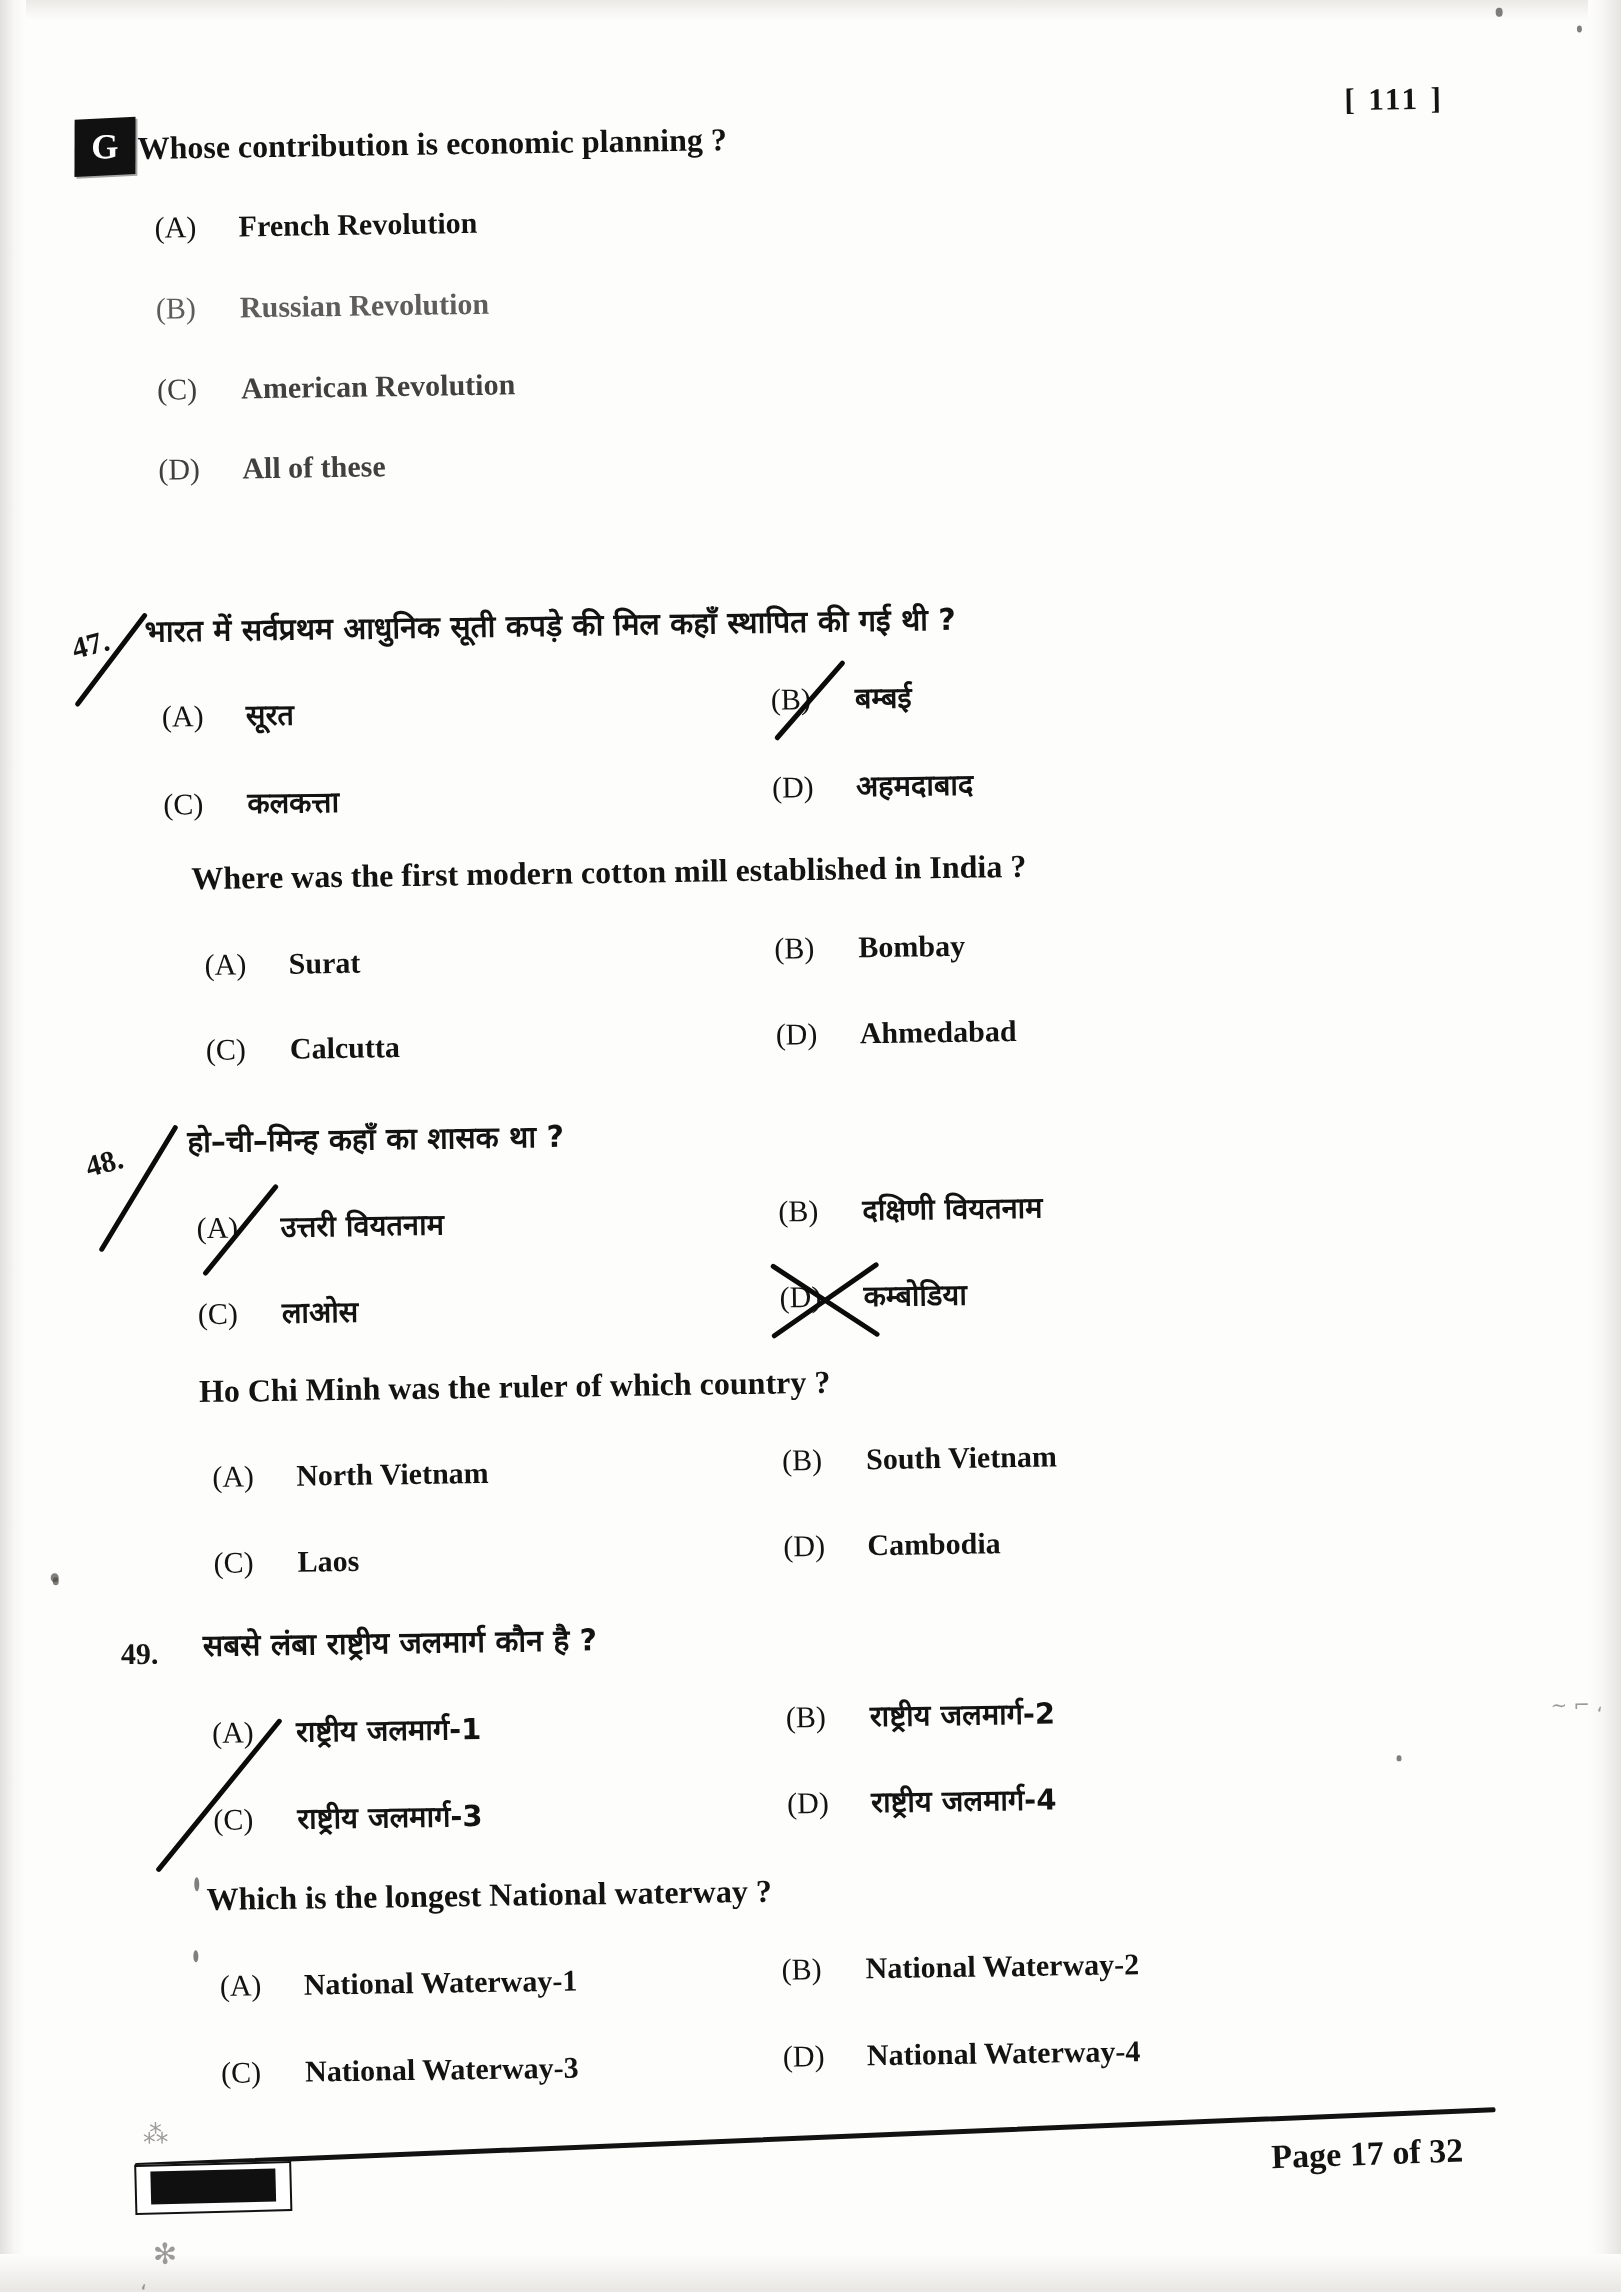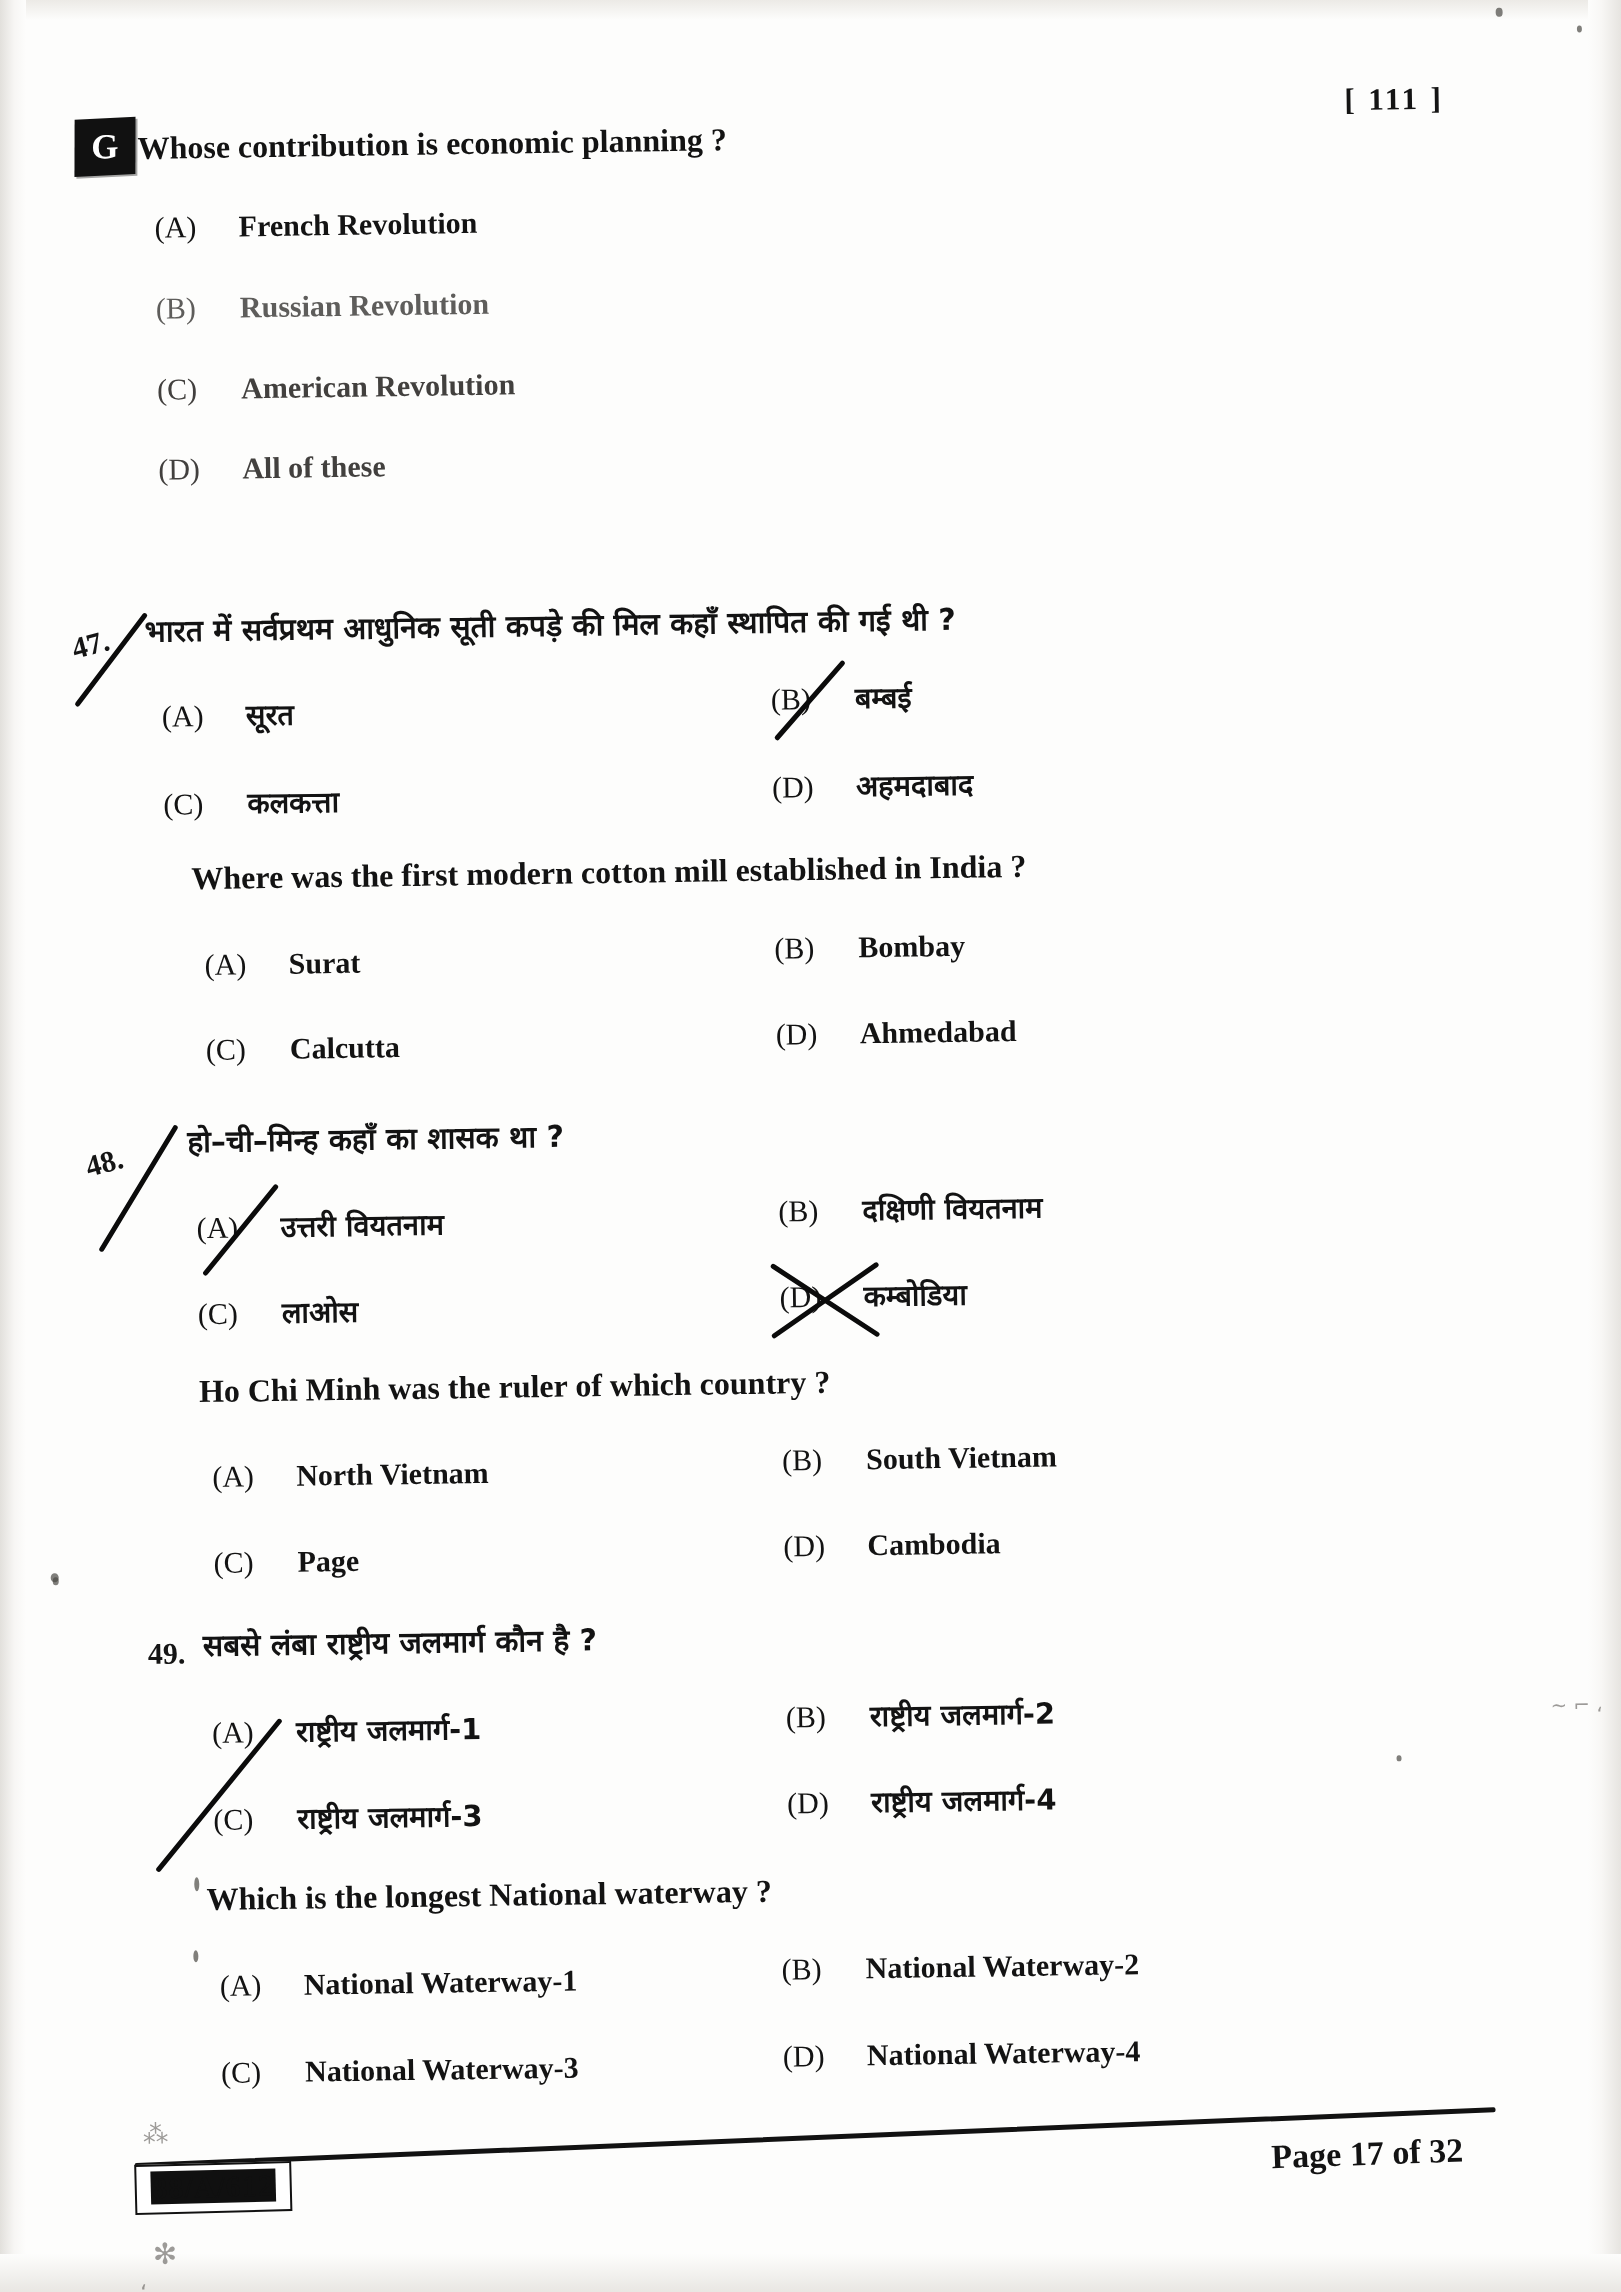--- a/index.html
+++ b/index.html
@@ -290,27 +290,27 @@
 
     <div class="blk qtext" style="left:192px; top:1364px;">Ho Chi Minh was the ruler of which country ?</div>
 
     <div class="opt" style="left:204px; top:1451px;">
       <span class="lab">(A)</span><span class="txt">North Vietnam</span>
     </div>
     <div class="opt" style="left:774px; top:1443px;">
       <span class="lab">(B)</span><span class="txt">South Vietnam</span>
     </div>
     <div class="opt" style="left:204px; top:1537px;">
-      <span class="lab">(C)</span><span class="txt">Page</span>
+      <span class="lab">(C)</span><span class="txt">Laos</span>
     </div>
     <div class="opt" style="left:774px; top:1529px;">
       <span class="lab">(D)</span><span class="txt">Cambodia</span>
     </div>
 
-    <div class="qnum" style="left:110px; top:1627px;margin-left:27px;">49.</div>
+    <div class="qnum" style="left:110px; top:1627px;">49.</div>
 
     <div class="blk qtext hindi" style="left:192px; top:1615px;">सबसे लंबा राष्ट्रीय जलमार्ग कौन है ?</div>
 
     <div class="opt hindi" style="left:200px; top:1703px;">
       <span class="lab">(A)</span><span class="txt">राष्ट्रीय जलमार्ग-1</span>
     </div>
 
     <div class="pen slash" style="left:108px; top:1784px; width:196px; transform:rotate(-50deg); height:4.9px;"></div>
 
     <div class="opt hindi" style="left:774px; top:1696px;">

